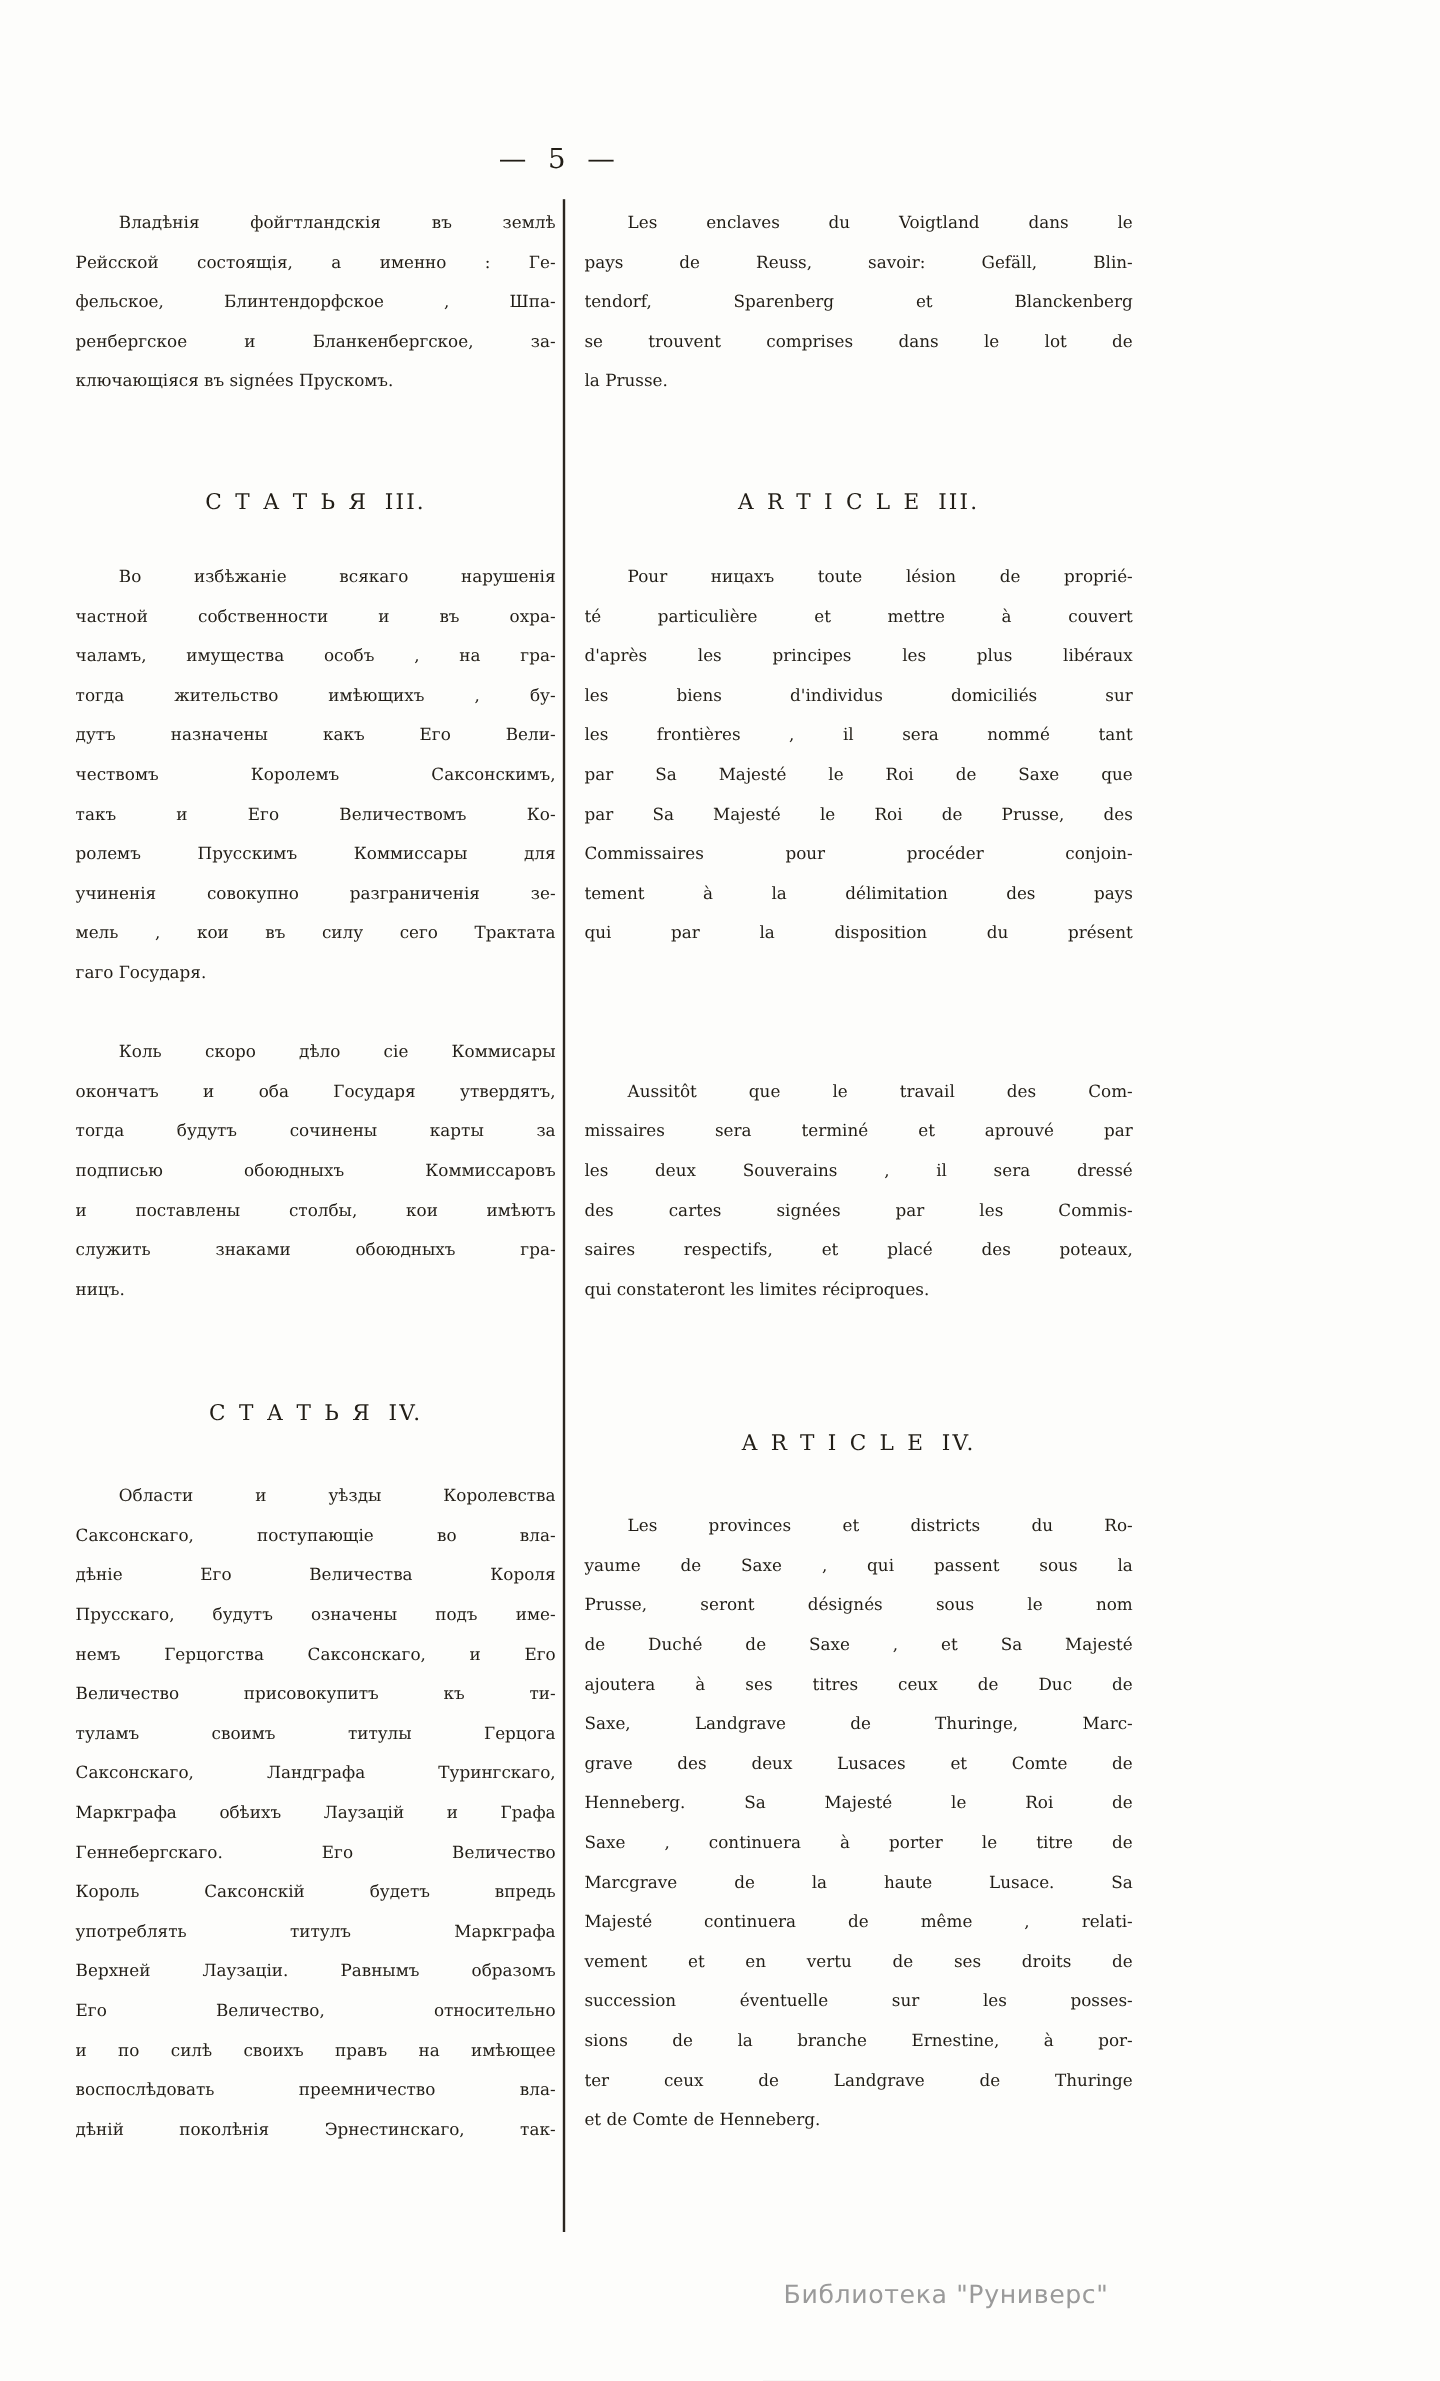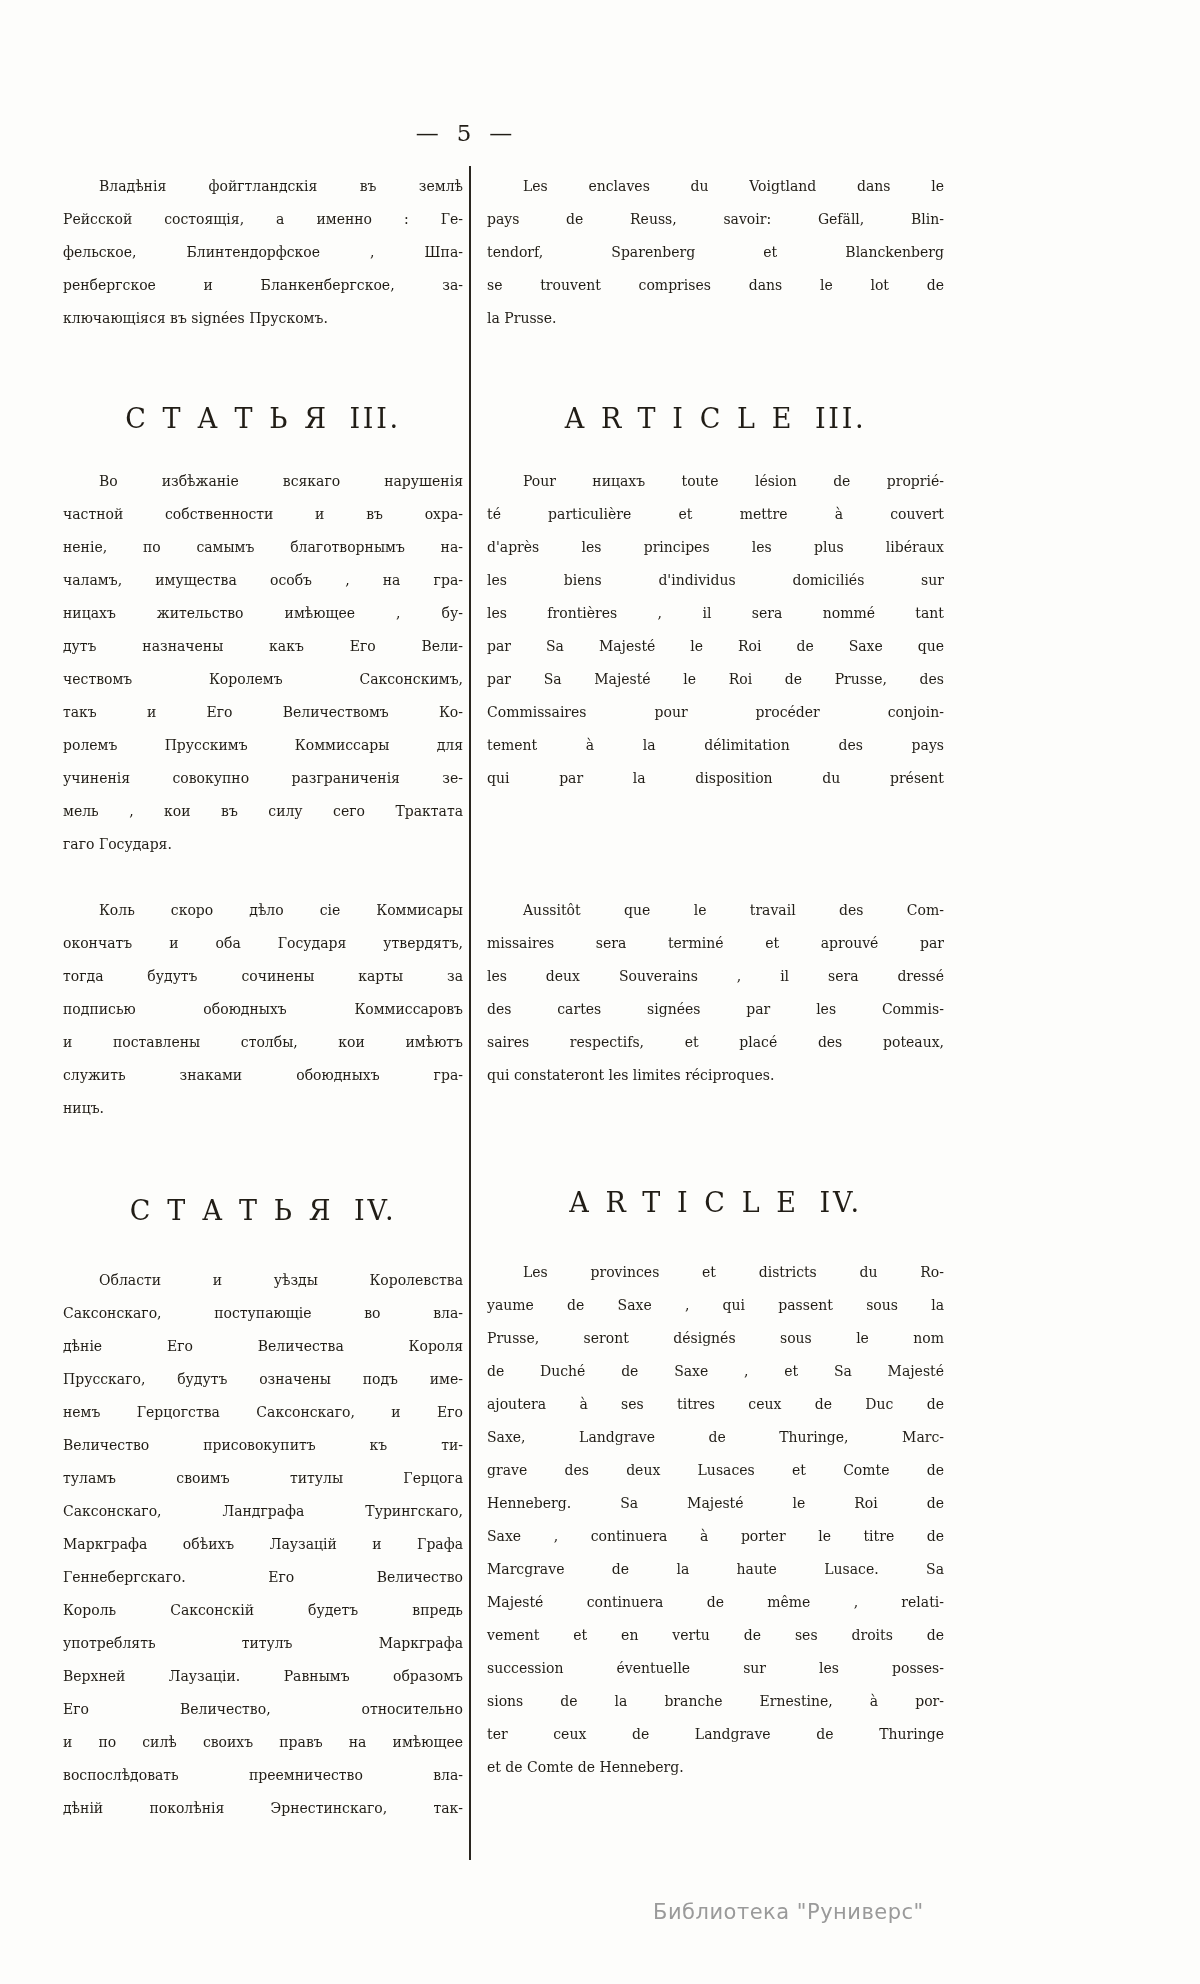--- a/index.html
+++ b/index.html
@@ -20,21 +20,21 @@
   .divider{
     position:absolute;left:469px;top:166px;width:2px;height:1694px;
     background:#2a2620;
   }
   .column{position:absolute;top:0;}
   #col-left{left:63px;width:400px;}
   #col-right{left:487px;width:457px;}
   .block{font-size:14px;line-height:33px;}
   .heading{
     text-align:center;white-space:nowrap;
-    font-size:27px;
+    font-size:18px;
   }
   .h-word{letter-spacing:0.62em;margin-right:-0.3em;}
   .h-num{letter-spacing:0.1em;margin-left:0.55em;}
   .line{
     text-align:justify;text-align-last:justify;
     white-space:normal;
   }
   .line.first{text-indent:36px;}
   .line.final{text-align-last:left;}
   
@@ -68,23 +68,22 @@
         <div class="line first">Владѣнія фойгтландскія въ землѣ</div>
         <div class="line">Рейсской состоящія, а именно : Ге-</div>
         <div class="line">фельское, Блинтендорфское , Шпа-</div>
         <div class="line">ренбергское и Бланкенбергское, за-</div>
         <div class="line final">ключающіяся въ signées Прускомъ.</div>
       </div>
       <div class="block heading"><span class="h-word">СТАТЬЯ</span><span class="h-num">III.</span></div>
       <div class="block para">
         <div class="line first">Во избѣжаніе всякаго нарушенія</div>
         <div class="line">частной собственности и въ охра-</div>
-        <div class="line">неніе, по самымъ благотворнымъ на-</div>
         <div class="line">чаламъ, имущества особъ , на гра-</div>
-        <div class="line">ницахъ жительство имѣющее , бу-</div>
+        <div class="line">тогда жительство имѣющихъ , бу-</div>
         <div class="line">дутъ назначены какъ Его Вели-</div>
         <div class="line">чествомъ Королемъ Саксонскимъ,</div>
         <div class="line">такъ и Его Величествомъ Ко-</div>
         <div class="line">ролемъ Прусскимъ Коммиссары для</div>
         <div class="line">учиненія совокупно разграниченія зе-</div>
         <div class="line">мель , кои въ силу сего Трактата</div>
         <div class="line final">гаго Государя.</div>
       </div>
       <div class="block para">
         <div class="line first">Коль скоро дѣло сіе Коммисары</div>

